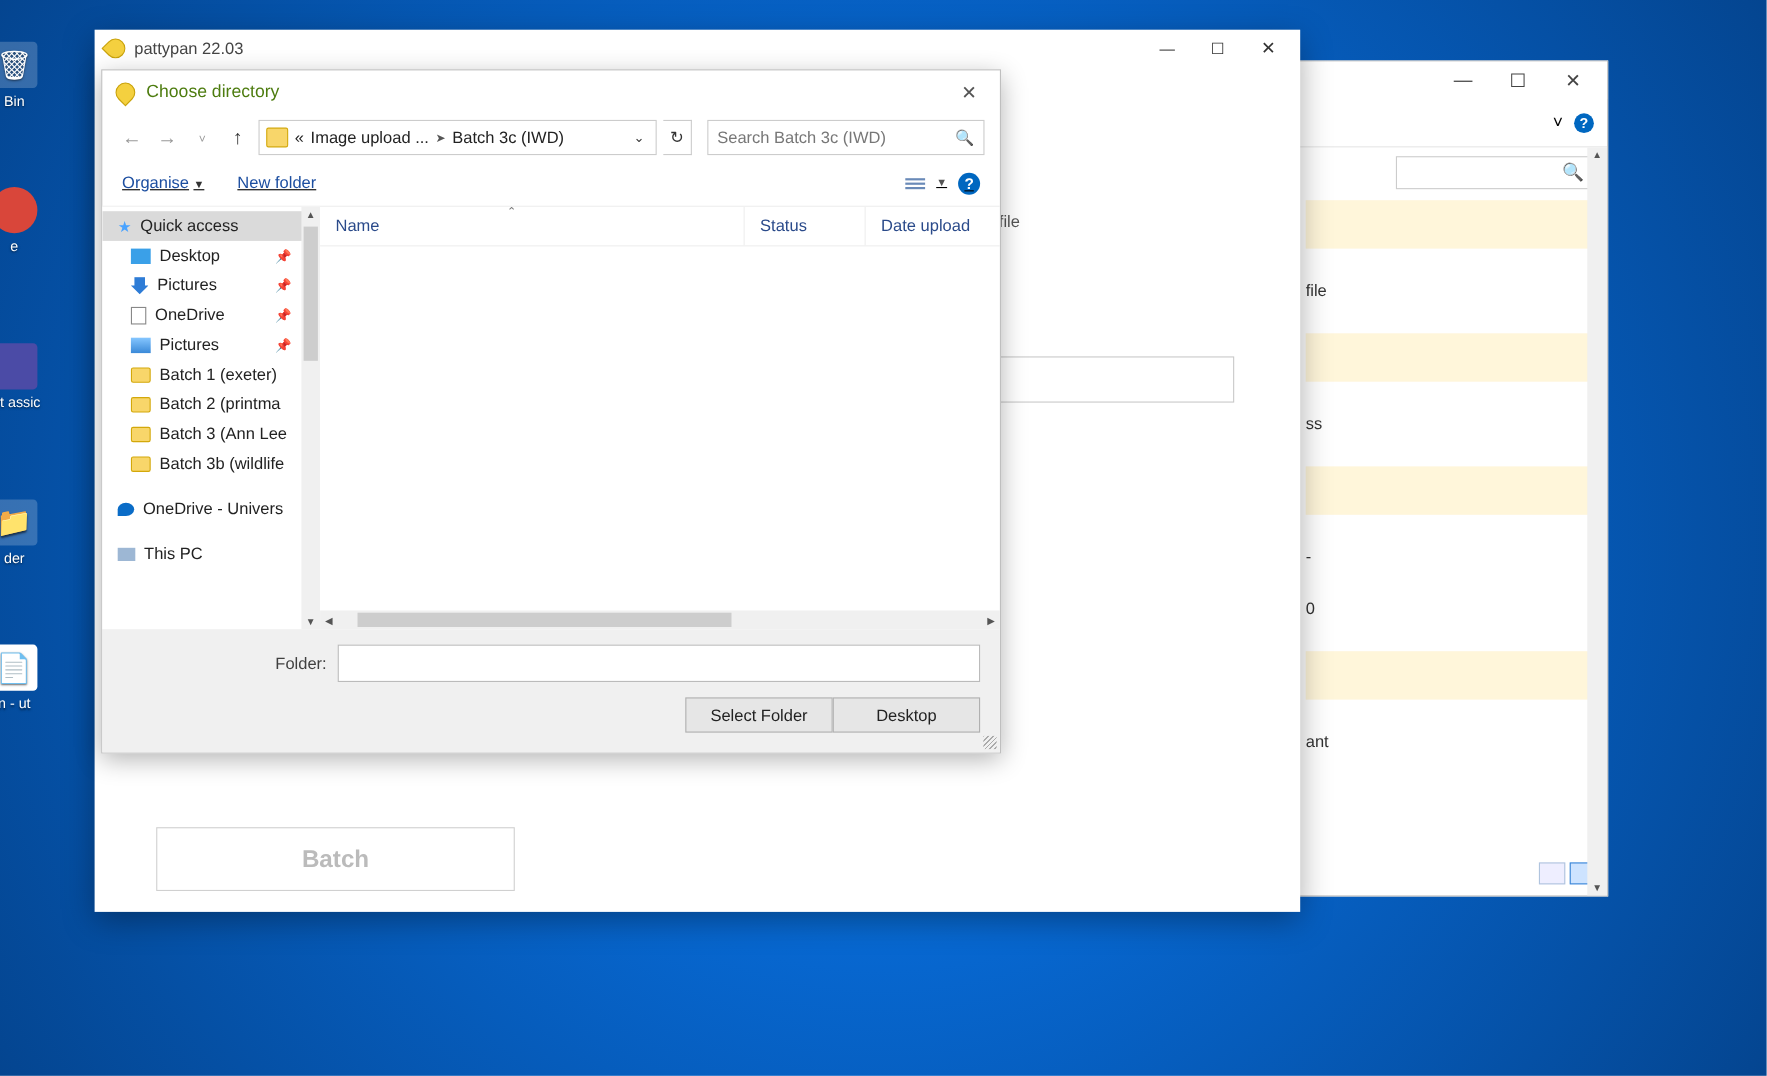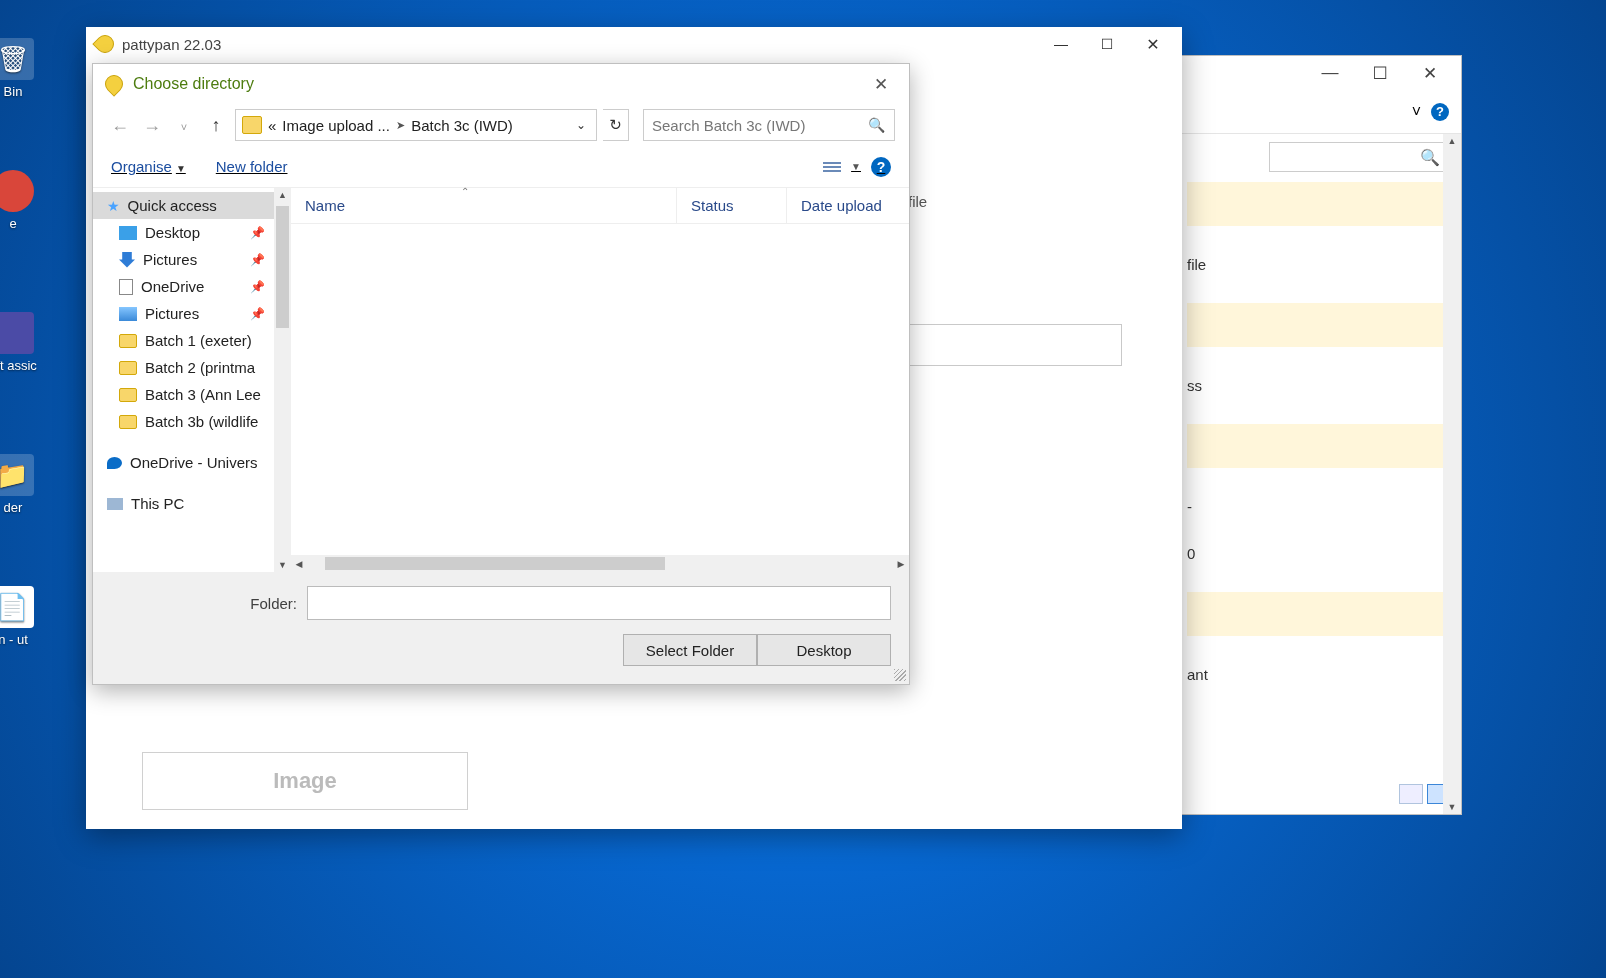--- a/index.html
+++ b/index.html
@@ -165,21 +165,21 @@
     <span class="win-btn">☐</span>
     <span class="win-btn close">✕</span>
   </div>
   <div class="app-body">
     <div class="peek-right">
       <div class="txt">file</div>
       <div class="box"></div>
     </div>
   </div>
   <div class="footer">
-    <div class="nav-btn disabled">Image</div>
+    <div class="nav-btn disabled">Batch</div>
   </div>
 </div>
 
 <div class="dialog">
   <div class="dlg-title">
     <span class="lemon"></span>
     <span class="t">Choose directory</span>
     <span class="dlg-close">✕</span>
   </div>
 

